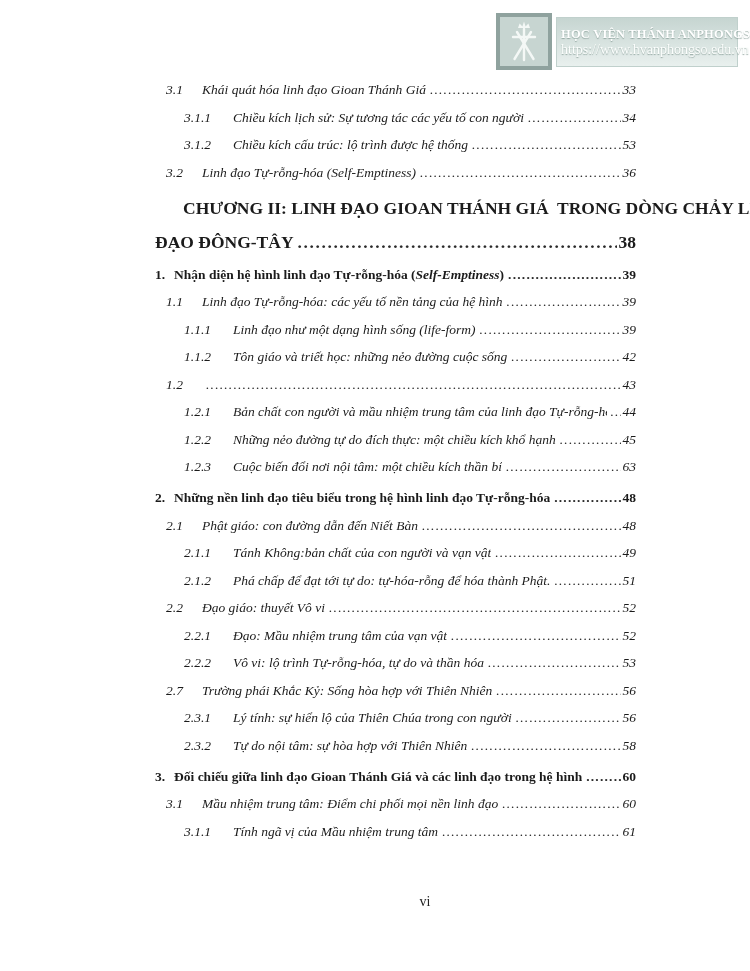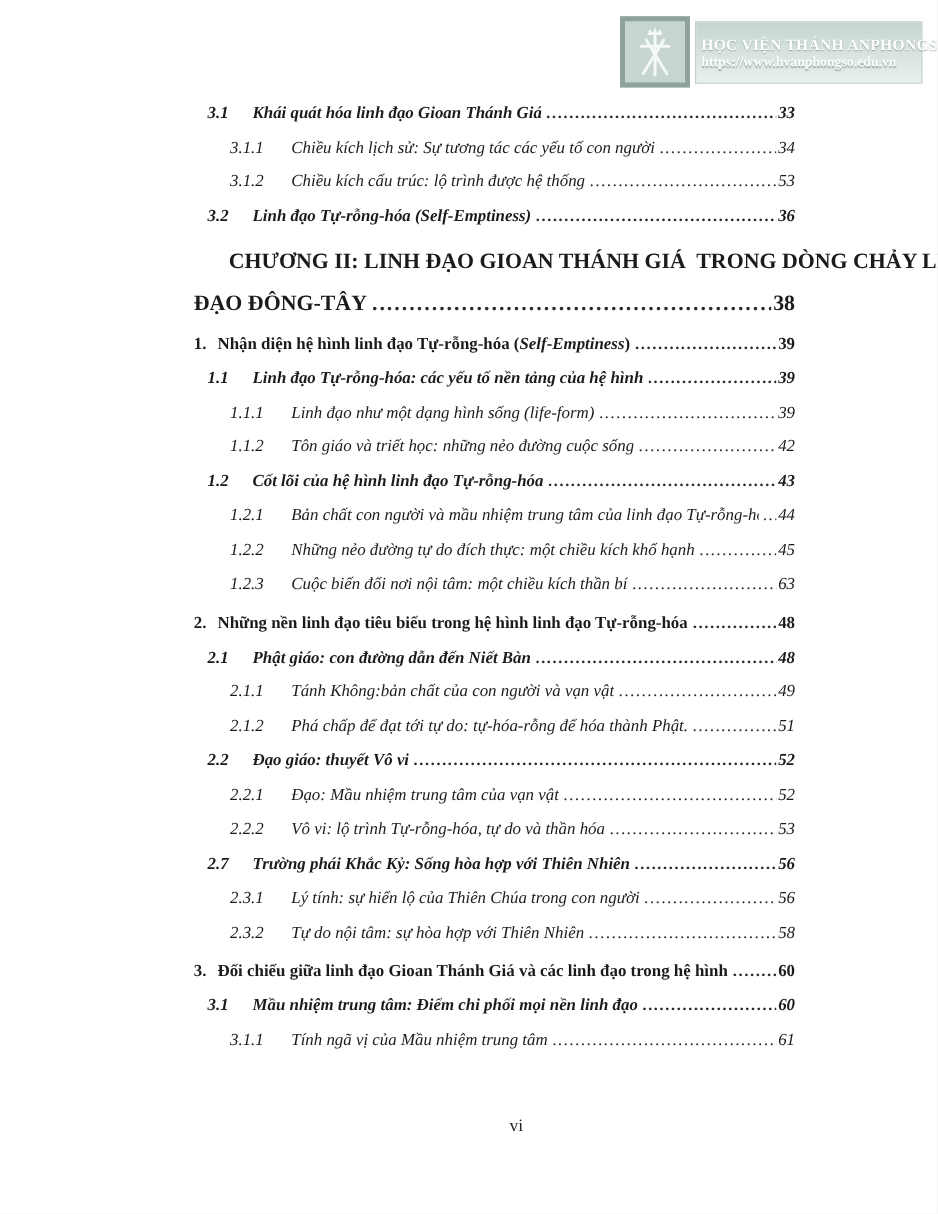--- a/index.html
+++ b/index.html
@@ -29,56 +29,56 @@
     box-sizing:border-box;padding:3px 4px 2px;
     display:flex;flex-direction:column;justify-content:center;
     border:1px solid #c0d0cc;
   }
   .wm-title{
     font-size:12.5px;font-weight:700;color:#ffffff;
     text-align:center;letter-spacing:.2px;white-space:nowrap;
     text-shadow:0 1px 1px rgba(125,148,142,.75);
   }
   .wm-url{
-    font-size:11px;font-weight:700;color:#fcfefd;
-    text-align:left;white-space:nowrap;
+    font-size:14px;font-weight:400;color:#fcfefd;
+    text-align:right;white-space:nowrap;
     text-shadow:0 1px 1px rgba(125,148,142,.75);
   }
 
   
   .toc{
     position:absolute;left:155px;top:81px;width:481px;
     font-size:13.5px;
   }
   .row{
     display:flex;align-items:baseline;
     line-height:17px;margin-bottom:10.5px;
   }
   .num{flex:0 0 auto;}
   .lv1{font-weight:700;margin-top:14px;}
   .lv1 .num{width:19px;}
-  .lv2{font-weight:700;font-style:italic;padding-left:11px;}
+  .lv2{font-weight:400;font-style:italic;padding-left:11px;}
   .lv2 .num{width:36px;}
   .lv3{font-style:italic;padding-left:29px;}
   .lv3 .num{width:49px;}
   .txt{flex:0 1 auto;white-space:nowrap;overflow:hidden;}
   .txt em{font-style:italic;}
   .leader{
     flex:1 1 10px;min-width:10px;overflow:hidden;white-space:nowrap;
     letter-spacing:1.2px;margin-left:4px;color:#2a2a2a;
   }
   .pg{flex:0 0 auto;margin-left:2px;}
 
   .chapter{margin-top:17px;margin-bottom:12px;font-weight:700;font-size:17.5px;}
   .ch-line1{line-height:20px;margin-bottom:14px;white-space:nowrap;margin-left:28px;}
   .ch-line2{display:flex;align-items:baseline;line-height:20px;}
   .ch-line2 .leader{letter-spacing:1.6px;}
 
   .footer{
-    position:absolute;top:894px;left:413px;transform:translateX(-50%);
+    position:absolute;top:894px;left:425px;transform:translateX(-50%);
     font-size:14px;color:#222;
   }
 </style>
 </head>
 <body>
 
 <div class="page-canvas">
 
   <div class="wm">
     <div class="wm-icon">
@@ -150,21 +150,20 @@
         <span class="pg">39</span>
       </div>
       <div class="row lv3">
         <span class="num">1.1.2</span>
         <span class="txt">Tôn giáo và triết học: những nẻo đường cuộc sống</span>
         <span class="leader">....................................................................................................................................................................................................................................................................</span>
         <span class="pg">42</span>
       </div>
       <div class="row lv2">
         <span class="num">1.2</span>
-        <span class="txt">Cốt lõi của hệ hình linh đạo Tự-rỗng-hóa</span>
         <span class="leader">....................................................................................................................................................................................................................................................................</span>
         <span class="pg">43</span>
       </div>
       <div class="row lv3">
         <span class="num">1.2.1</span>
         <span class="txt">Bản chất con người và mầu nhiệm trung tâm của linh đạo Tự-rỗng-hóa</span>
         <span class="leader">....................................................................................................................................................................................................................................................................</span>
         <span class="pg">44</span>
       </div>
       <div class="row lv3">

